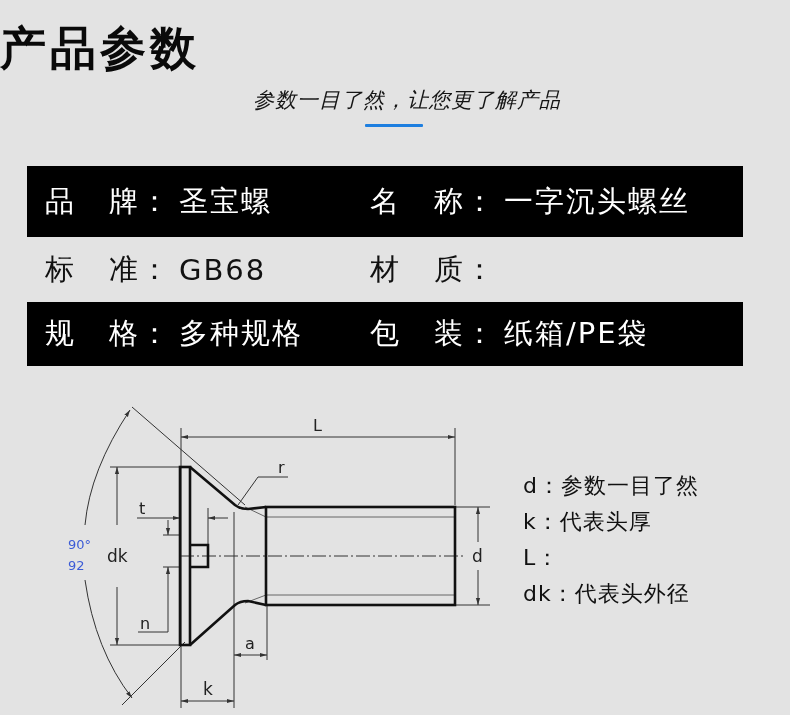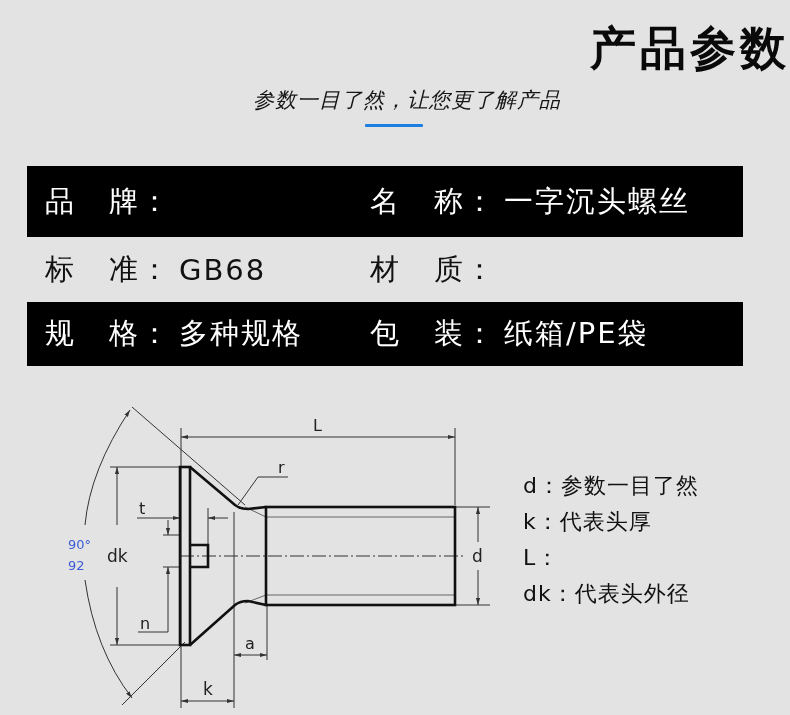--- a/index.html
+++ b/index.html
@@ -1,18 +1,18 @@
 <!DOCTYPE html>
 <html><head>
 <meta charset="utf-8">
 <style>
   html, body { margin:0; padding:0; }
   body { width:790px; height:715px; background:#e3e3e3; position:relative; overflow:hidden;
          font-family:"DejaVu Sans", "Liberation Sans", sans-serif; color:#111; }
-  .title { position:absolute; left:0; width:790px; top:18px; text-align:right;
+  .title { position:absolute; left:0; width:790px; top:18px; text-align:left;
            font-size:46px; font-weight:bold; letter-spacing:4px; color:#0a0a0a; }
   .subtitle { position:absolute; left:12px; width:790px; top:86px; text-align:center;
               font-size:21px; letter-spacing:1px; color:#151515;font-style:italic; }
   .underline { position:absolute; left:365px; top:124px; width:58px; height:3px; background:#1e7fe0; border-radius:1px; }
   .row { position:absolute; left:27px; width:716px; display:flex; align-items:center; font-size:29px; letter-spacing:2px; }
   .row.dark { background:#000; color:#fff; }
   .row.light { background:transparent; color:#111; }
   .row1 { top:166px; height:71px; }
   .row2 { top:238px; height:64px; }
   .row3 { top:302px; height:64px; }
@@ -30,20 +30,21 @@
 
 <div class="title">产品参数</div>
 <div class="subtitle">参数一目了然，让您更了解产品</div>
 <div class="underline"></div>
 
 <div class="row dark row1">
   <div class="cell left">
     <span class="k1">品</span>
     <span>牌</span>
     <span class="colon">：</span>
+    <span>圣宝螺</span>
   </div>
   <div class="cell right">
     <span class="k1">名</span>
     <span>称</span>
     <span class="colon">：</span>
     <span>一字沉头螺丝</span>
   </div>
 </div>
 
 <div class="row light row2">

